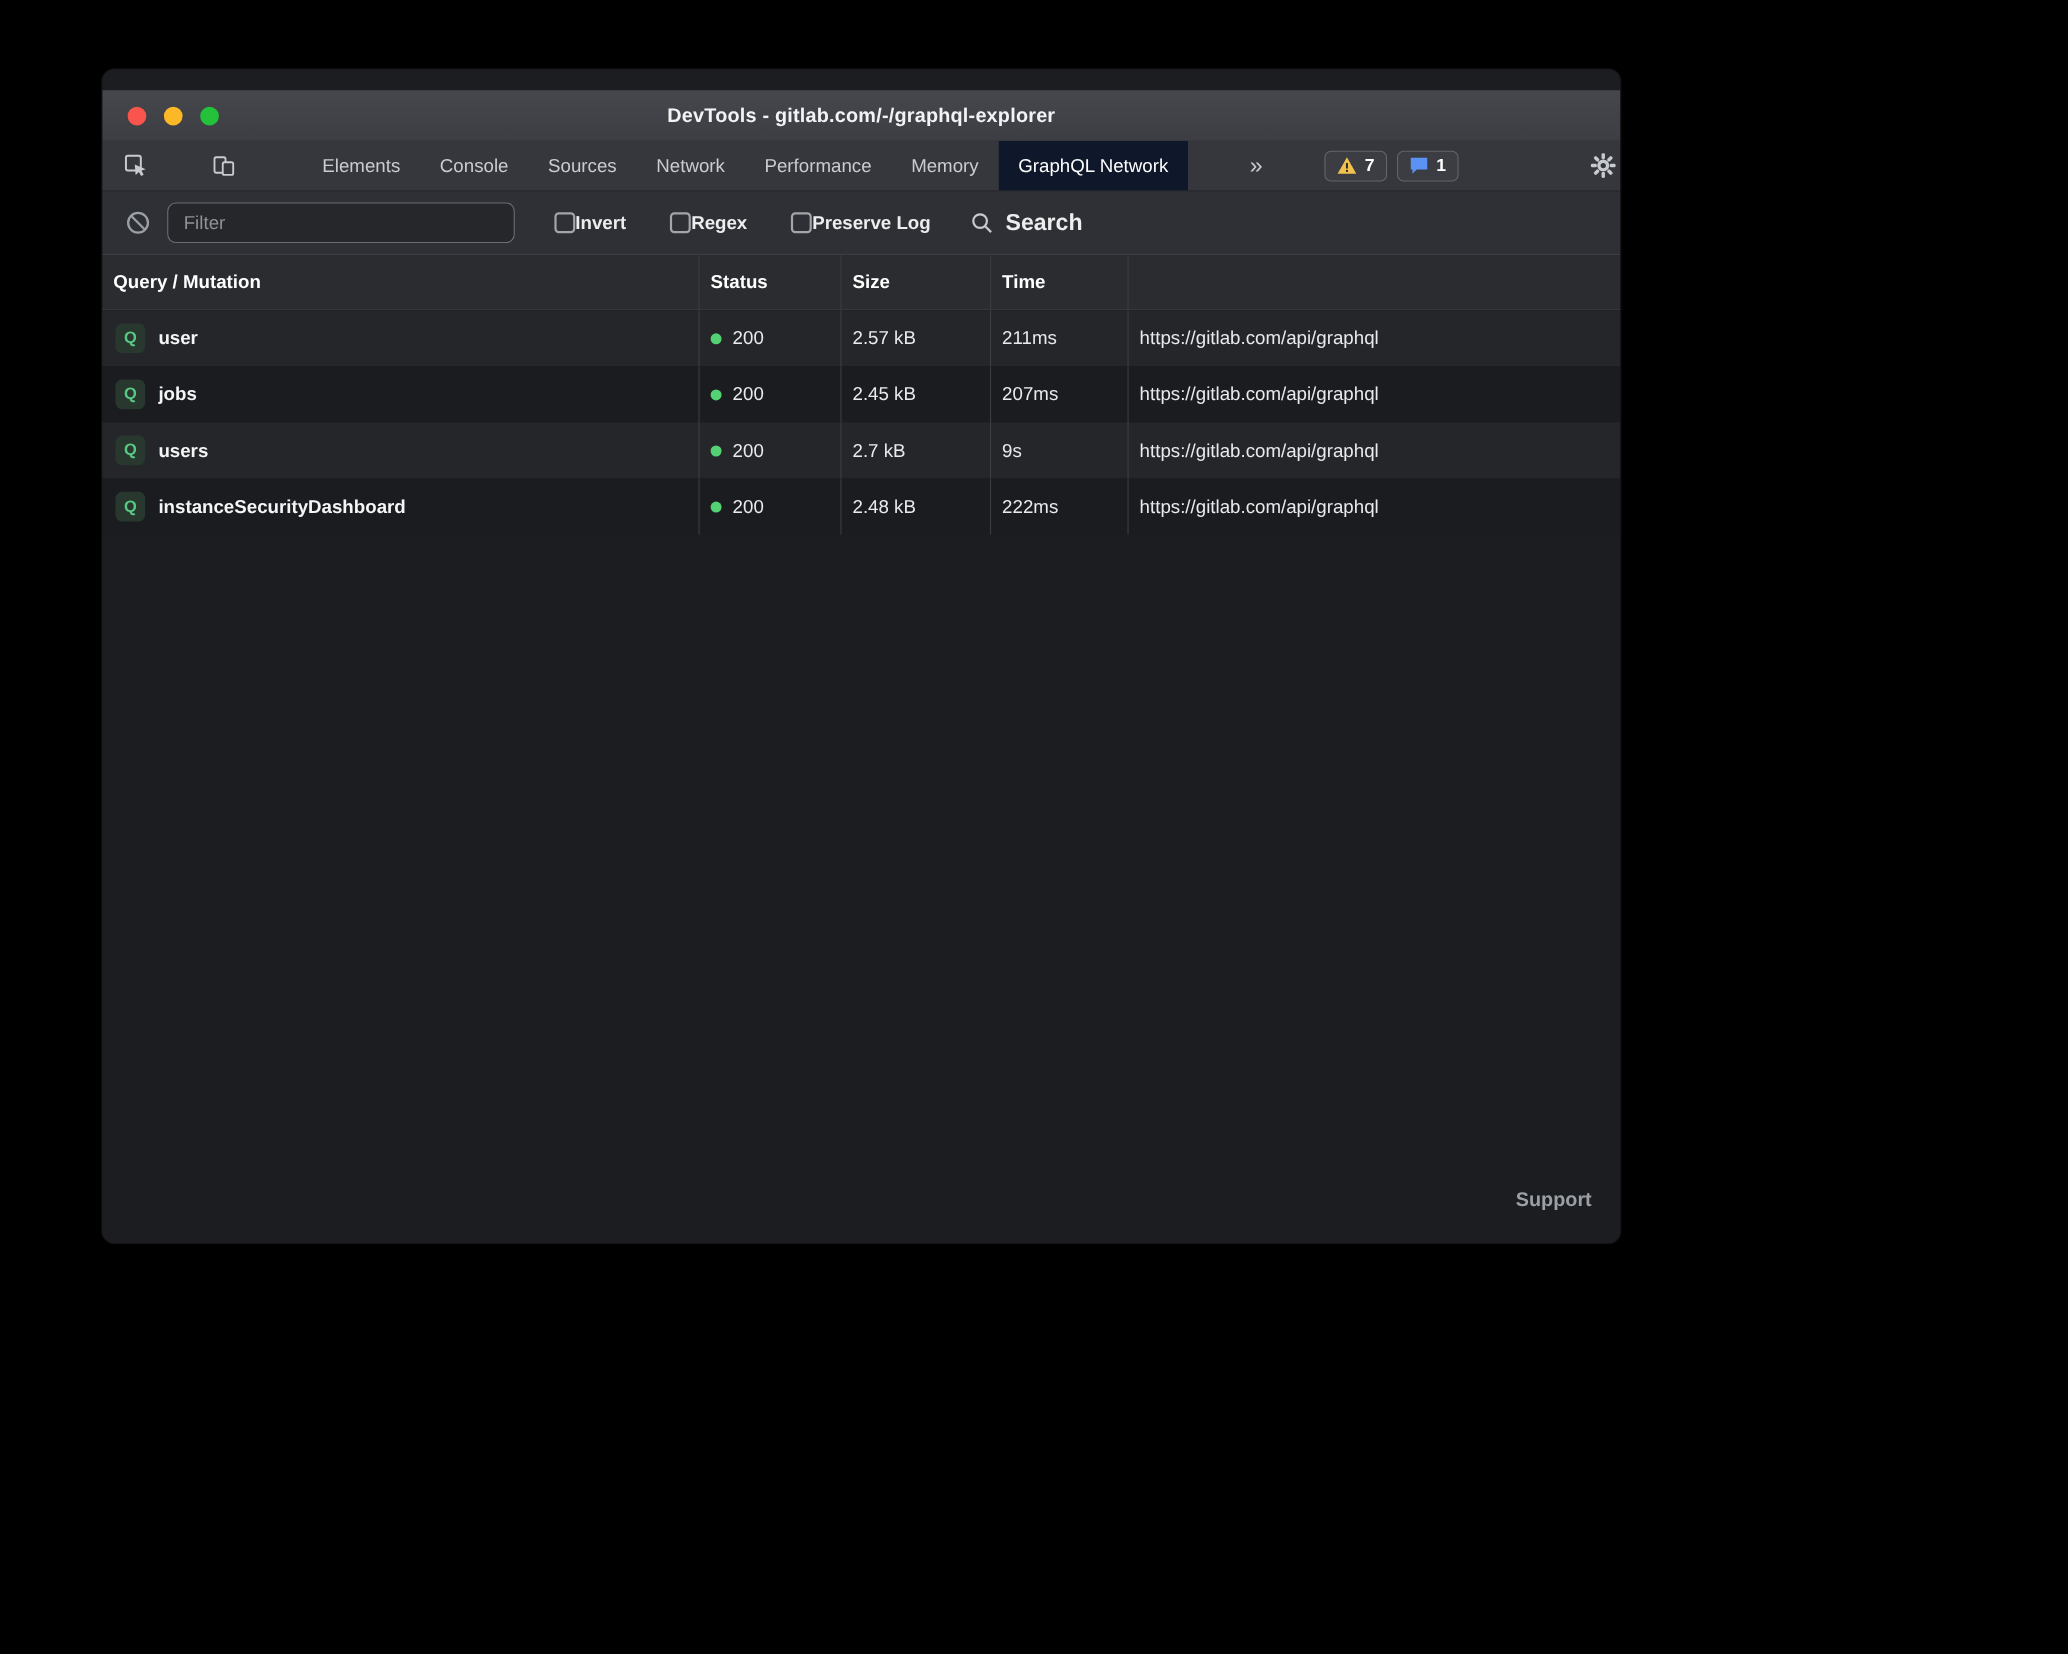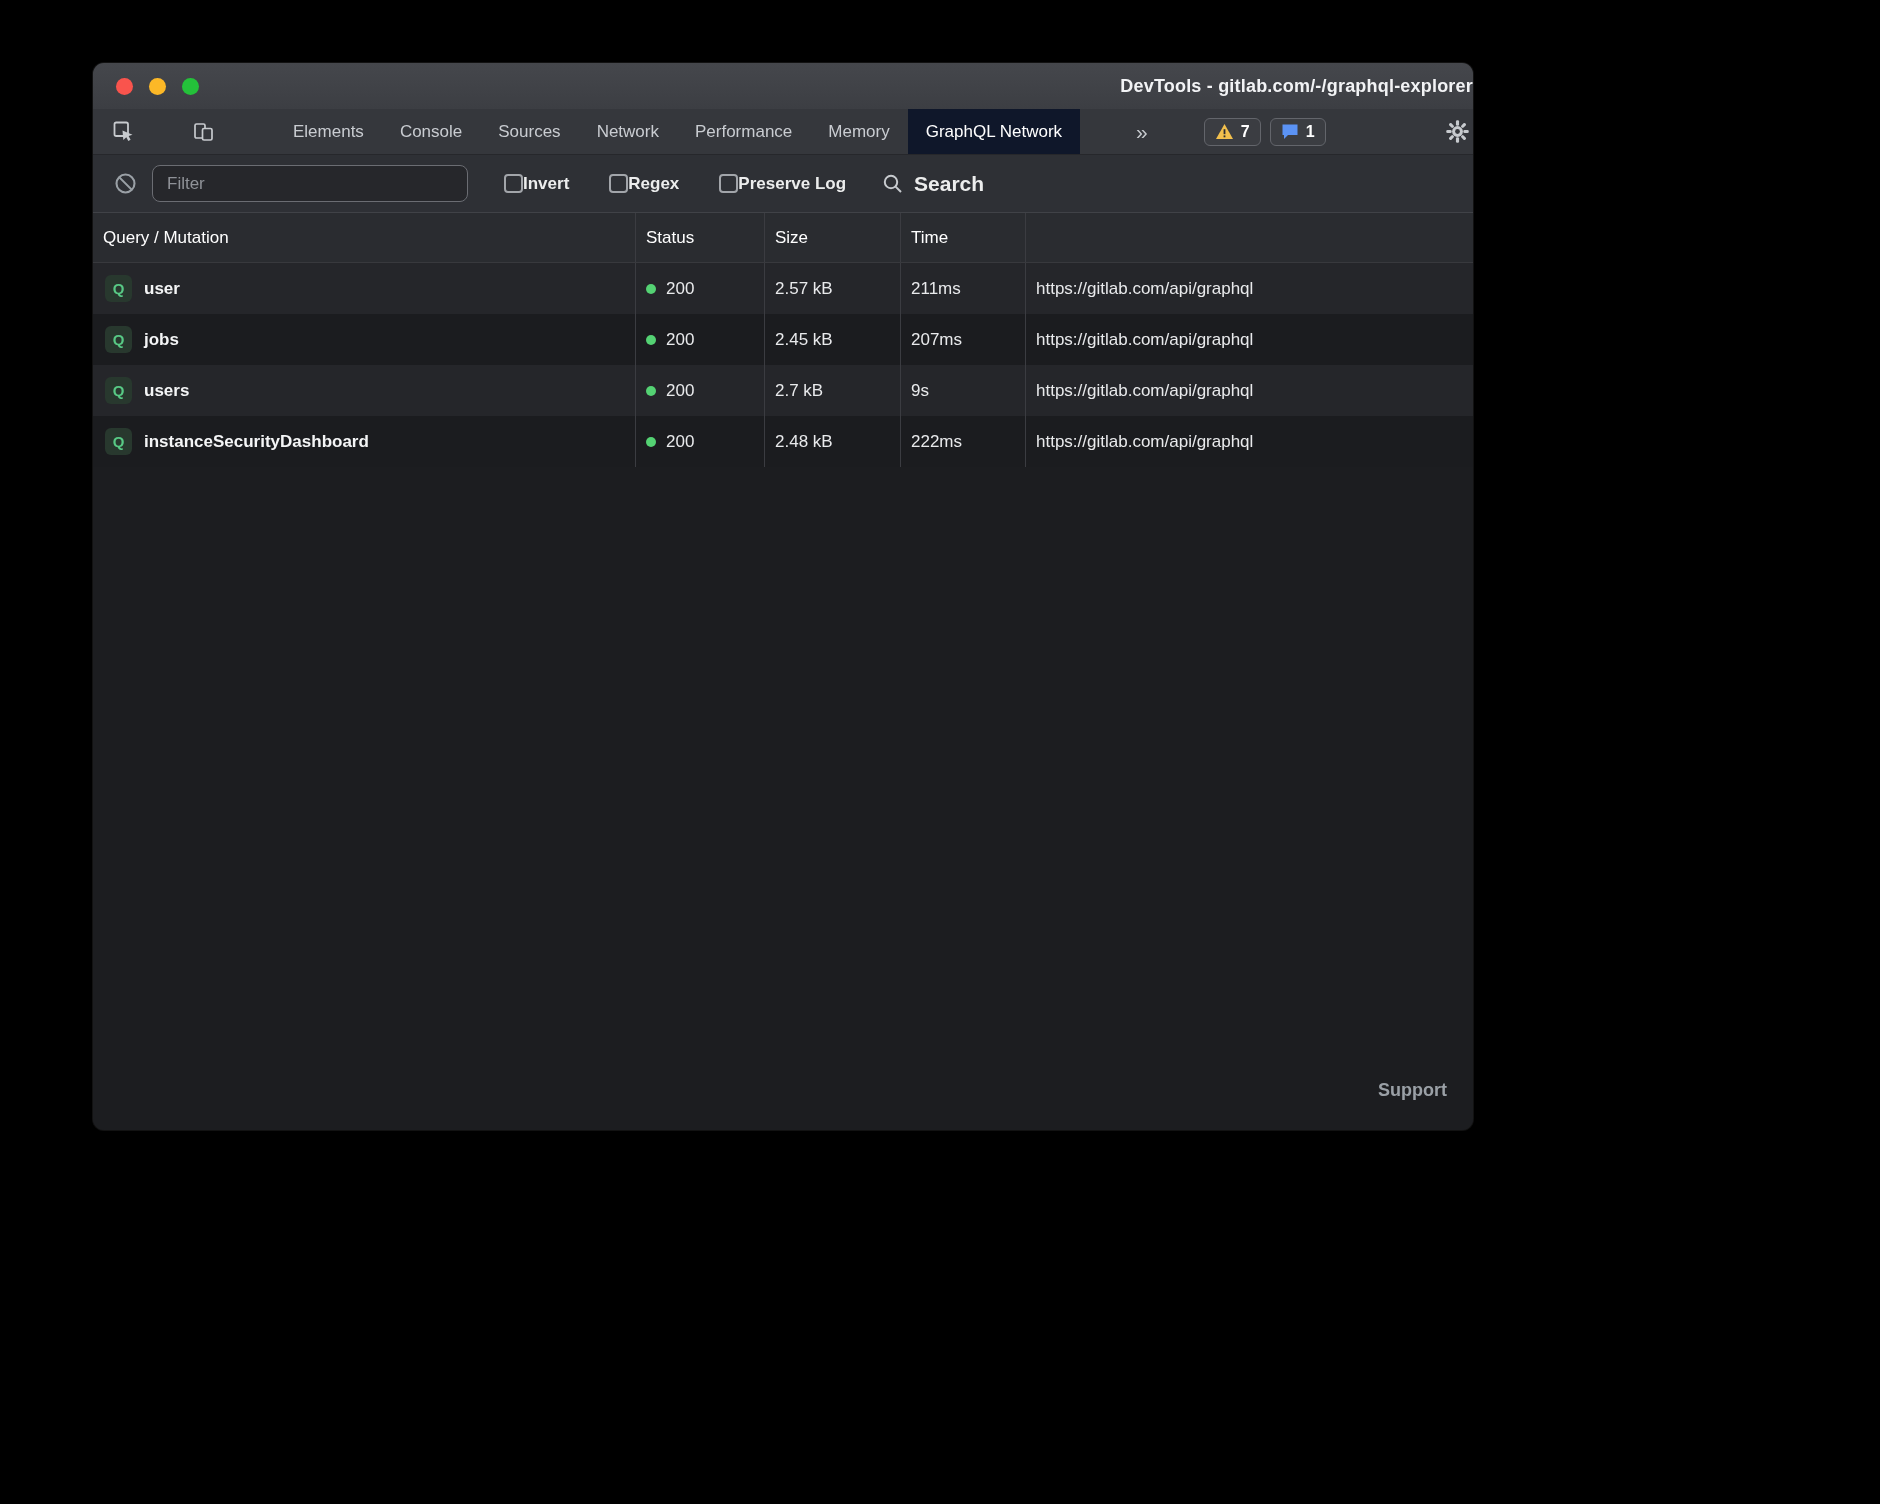--- a/index.html
+++ b/index.html
@@ -12,21 +12,21 @@
   .window {
     position:absolute; left:93px; top:63px; width:1380px; height:1067px;
     background:#1c1d20; border-radius:11px; overflow:hidden;
     box-shadow:0 0 0 1px rgba(255,255,255,0.07), 0 30px 80px rgba(0,0,0,0.6);
     display:flex; flex-direction:column;
   }
   
   .titlebar {
     height:46px; flex:0 0 46px; position:relative;
     background:linear-gradient(#45474c,#3c3e43);
-    display:flex; align-items:center; justify-content:flex-end;
+    display:flex; align-items:center; justify-content:center;margin-top:19px;
   }
   .lights { position:absolute; left:23px; top:0; height:100%; display:flex; align-items:center; gap:16px; }
   .light { width:17px; height:17px; border-radius:50%; display:inline-block; }
   .light.red { background:#f9544d; }
   .light.yellow { background:#fcb827; }
   .light.green { background:#24c13a; }
   .title { color:#f2f3f5; font-size:18px; font-weight:700; letter-spacing:.2px; }
   
   .tabbar {
     height:46px; flex:0 0 46px; background:#35373c;
@@ -72,21 +72,21 @@
   .cell {
     display:flex; align-items:center; padding:0 10px;
     border-right:1px solid #3b3c41; font-size:17px; color:#e9eaec;
     white-space:nowrap; overflow:hidden;
   }
   .c0 { width:543px; flex:0 0 543px; }
   .c1 { width:129px; flex:0 0 129px; }
   .c2 { width:136px; flex:0 0 136px; }
   .c3 { width:125px; flex:0 0 125px; }
   .c4 { flex:1 1 auto; border-right:none; }
-  .th { font-weight:400; color:#ffffff; }
+  .th { font-weight:700; color:#ffffff; }
   .tbody { flex:1 1 auto; position:relative; background:#1c1d20; }
   .trow { display:flex; height:51px; }
   .trow.odd { background:#25262a; }
   .trow.even { background:#1b1c1f; }
   .name-cell { padding-left:12px; gap:12px; }
   .qbadge {
     width:27px; height:27px; border-radius:6px; flex:0 0 auto;
     display:flex; align-items:center; justify-content:center;
     background:#28382e; color:var(--c-query,#58c985); font-weight:700; font-size:15px;
   }

